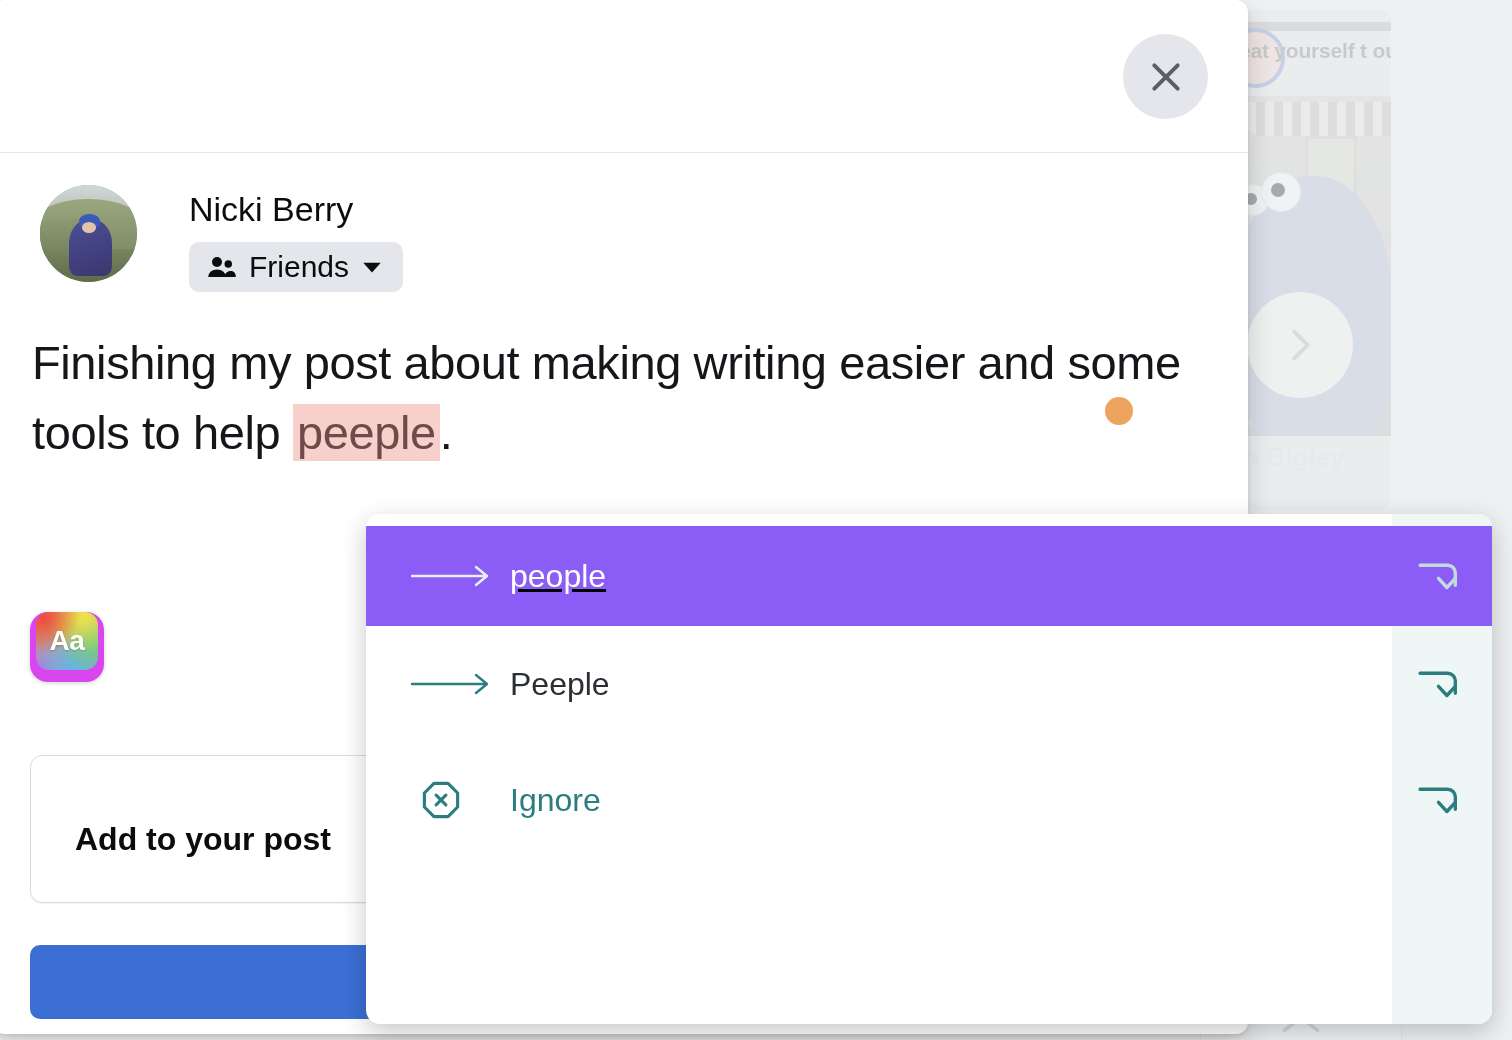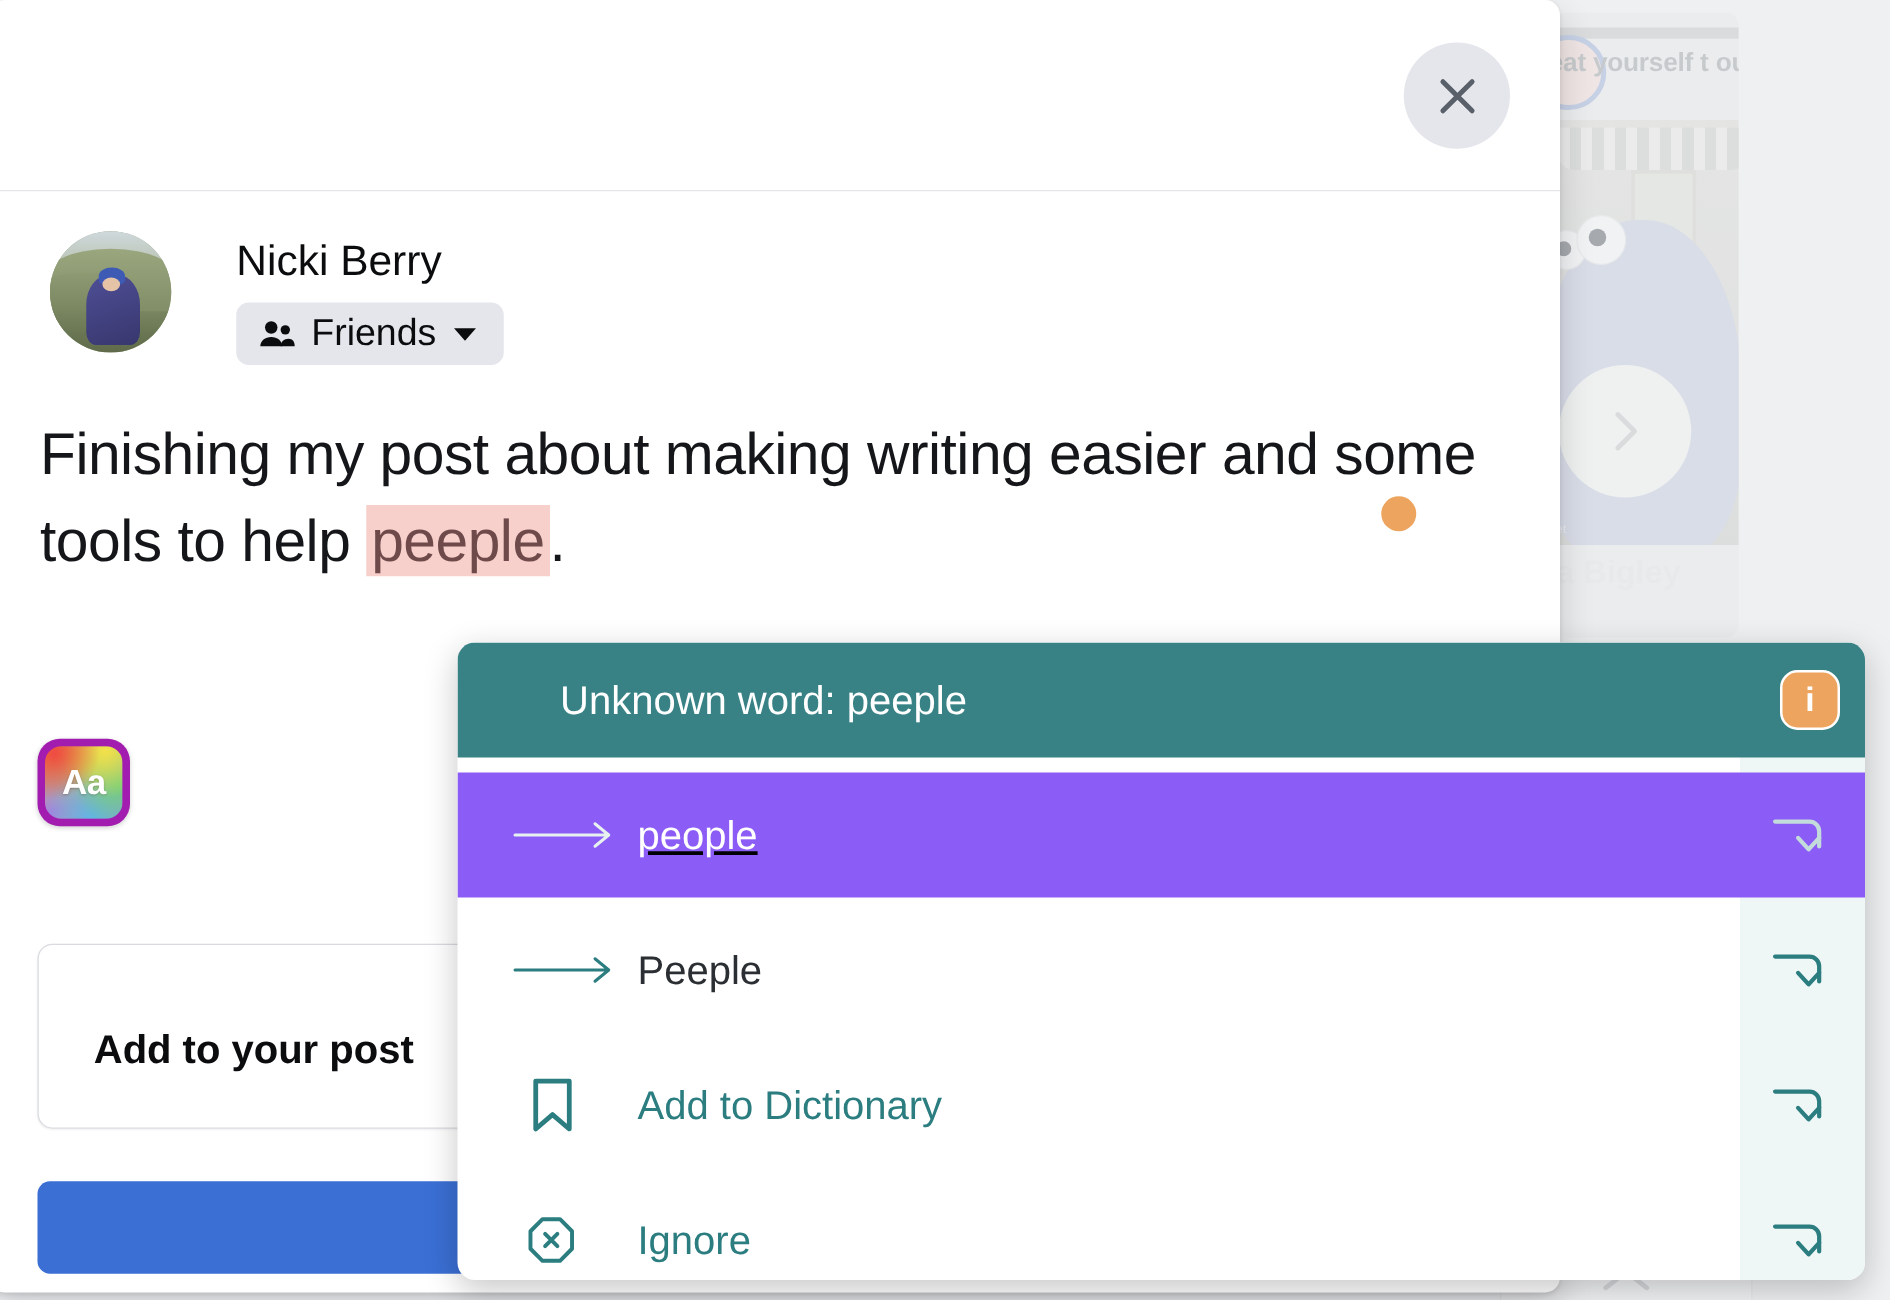--- a/index.html
+++ b/index.html
@@ -299,28 +299,27 @@
     width: 28px;
     height: 28px;
     border-radius: 50%;
     background: #eca45e;
   }
 
   
   .aa-icon-wrap {
     position: absolute;
     left: 38px;
-    top: 591px;
+    top: 612px;
     width: 74px;
     height: 70px;
     border-radius: 18px;
-    background: #a21caf;
+    background: #d946ef;
     box-shadow: 0 1px 4px rgba(0,0,0,0.18);
     display: flex;
-    align-items: center;
     justify-content: center;
     cursor: pointer;
   }
   .aa-icon {
     width: 62px;
     height: 58px;
     border-radius: 13px;
     background:
       radial-gradient(circle at 12% 10%,  #ef4a42 0%,  rgba(239,74,66,0) 48%),
       radial-gradient(circle at 78% 6%,   #f3e04a 0%,  rgba(243,224,74,0) 52%),
@@ -567,24 +566,20 @@
     <div class="add-post-box">
       <span class="add-post-label">Add to your post</span>
     </div>
 
     <button class="post-button"></button>
   </div>
 
   <div class="spell-popup">
     <div class="spell-gutter"></div>
 
-    <div class="spell-header">
-      <span class="spell-header-title">Unknown word: peeple</span>
-      <div class="info-badge">i</div>
-    </div>
 
     <div class="row-spacer-1"></div>
 
     <div class="spell-row selected">
       <span class="row-icon">
         <svg width="84" height="26" viewBox="0 0 84 26" fill="none">
           <path d="M2 13h74M66 4l11 9-11 9" stroke="#e6f1f0" stroke-width="2.4" stroke-linecap="round" stroke-linejoin="round"></path>
         </svg>
       </span>
       <span class="row-label">people</span>
@@ -608,34 +603,20 @@
       <span class="row-enter">
         <svg width="46" height="38" viewBox="0 0 30 24" fill="none">
           <path d="M2 5h18a5 5 0 0 1 5 5v8" stroke="#2b7d80" stroke-width="2.2" stroke-linecap="round" stroke-linejoin="round"></path>
           <path d="M19.5 13.5L25 19.5l5.5-6" stroke="#2b7d80" stroke-width="2.2" stroke-linecap="round" stroke-linejoin="round" transform="translate(-5.5,0)"></path>
         </svg>
       </span>
     </div>
 
     <div class="row-spacer-2"></div>
 
-    <div class="spell-row">
-      <span class="row-icon">
-        <svg width="40" height="46" viewBox="0 0 20 24" fill="none" style="margin-left:12px">
-          <path d="M3 2h14v20l-7-6-7 6z" stroke="#2b7d80" stroke-width="2" stroke-linecap="round" stroke-linejoin="round"></path>
-        </svg>
-      </span>
-      <span class="row-label">Add to Dictionary</span>
-      <span class="row-enter">
-        <svg width="46" height="38" viewBox="0 0 30 24" fill="none">
-          <path d="M2 5h18a5 5 0 0 1 5 5v8" stroke="#2b7d80" stroke-width="2.2" stroke-linecap="round" stroke-linejoin="round"></path>
-          <path d="M19.5 13.5L25 19.5l5.5-6" stroke="#2b7d80" stroke-width="2.2" stroke-linecap="round" stroke-linejoin="round" transform="translate(-5.5,0)"></path>
-        </svg>
-      </span>
-    </div>
 
     <div class="row-spacer-2"></div>
 
     <div class="spell-row">
       <span class="row-icon">
         <svg width="42" height="42" viewBox="0 0 24 24" fill="none" style="margin-left:10px">
           <path d="M8 2.5h8L21.5 8v8L16 21.5H8L2.5 16V8z" stroke="#2b7d80" stroke-width="1.8" stroke-linejoin="round"></path>
           <path d="M9.2 9.2l5.6 5.6M14.8 9.2l-5.6 5.6" stroke="#2b7d80" stroke-width="1.8" stroke-linecap="round"></path>
         </svg>
       </span>

